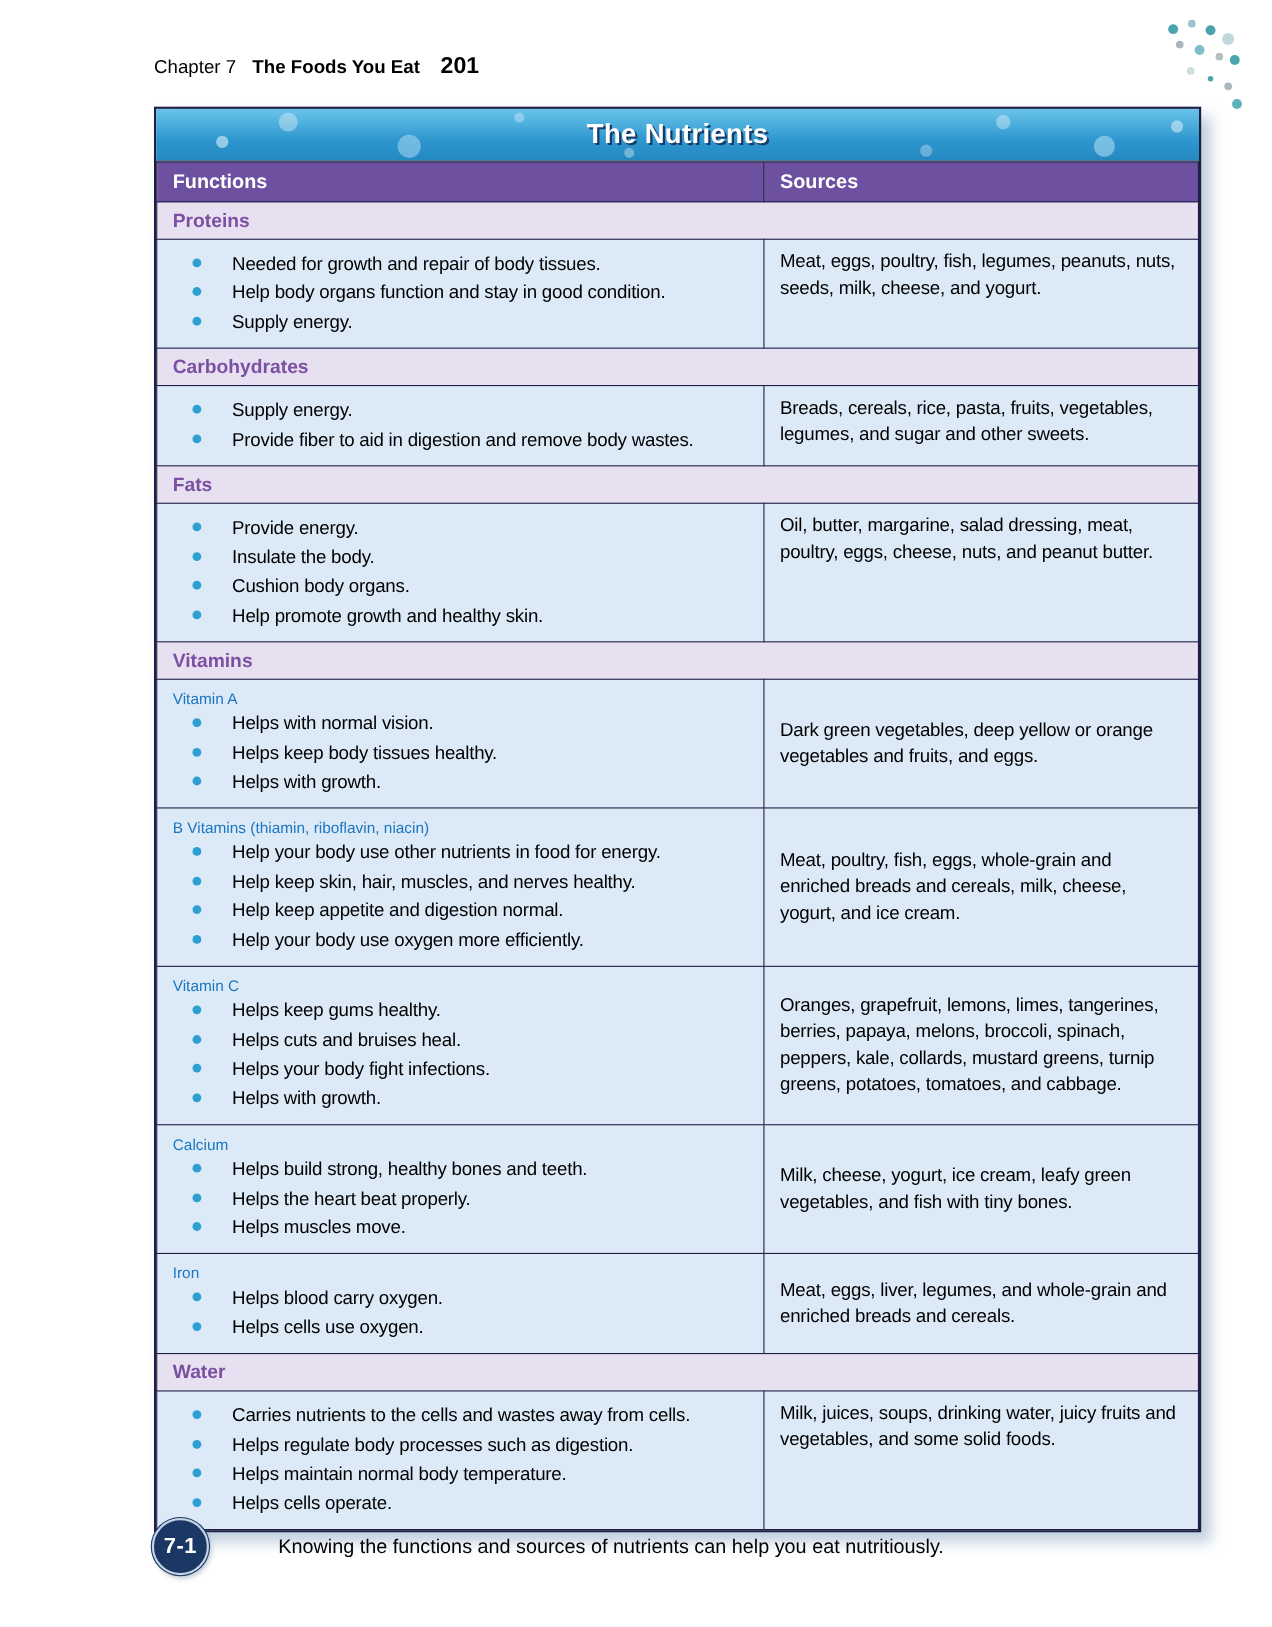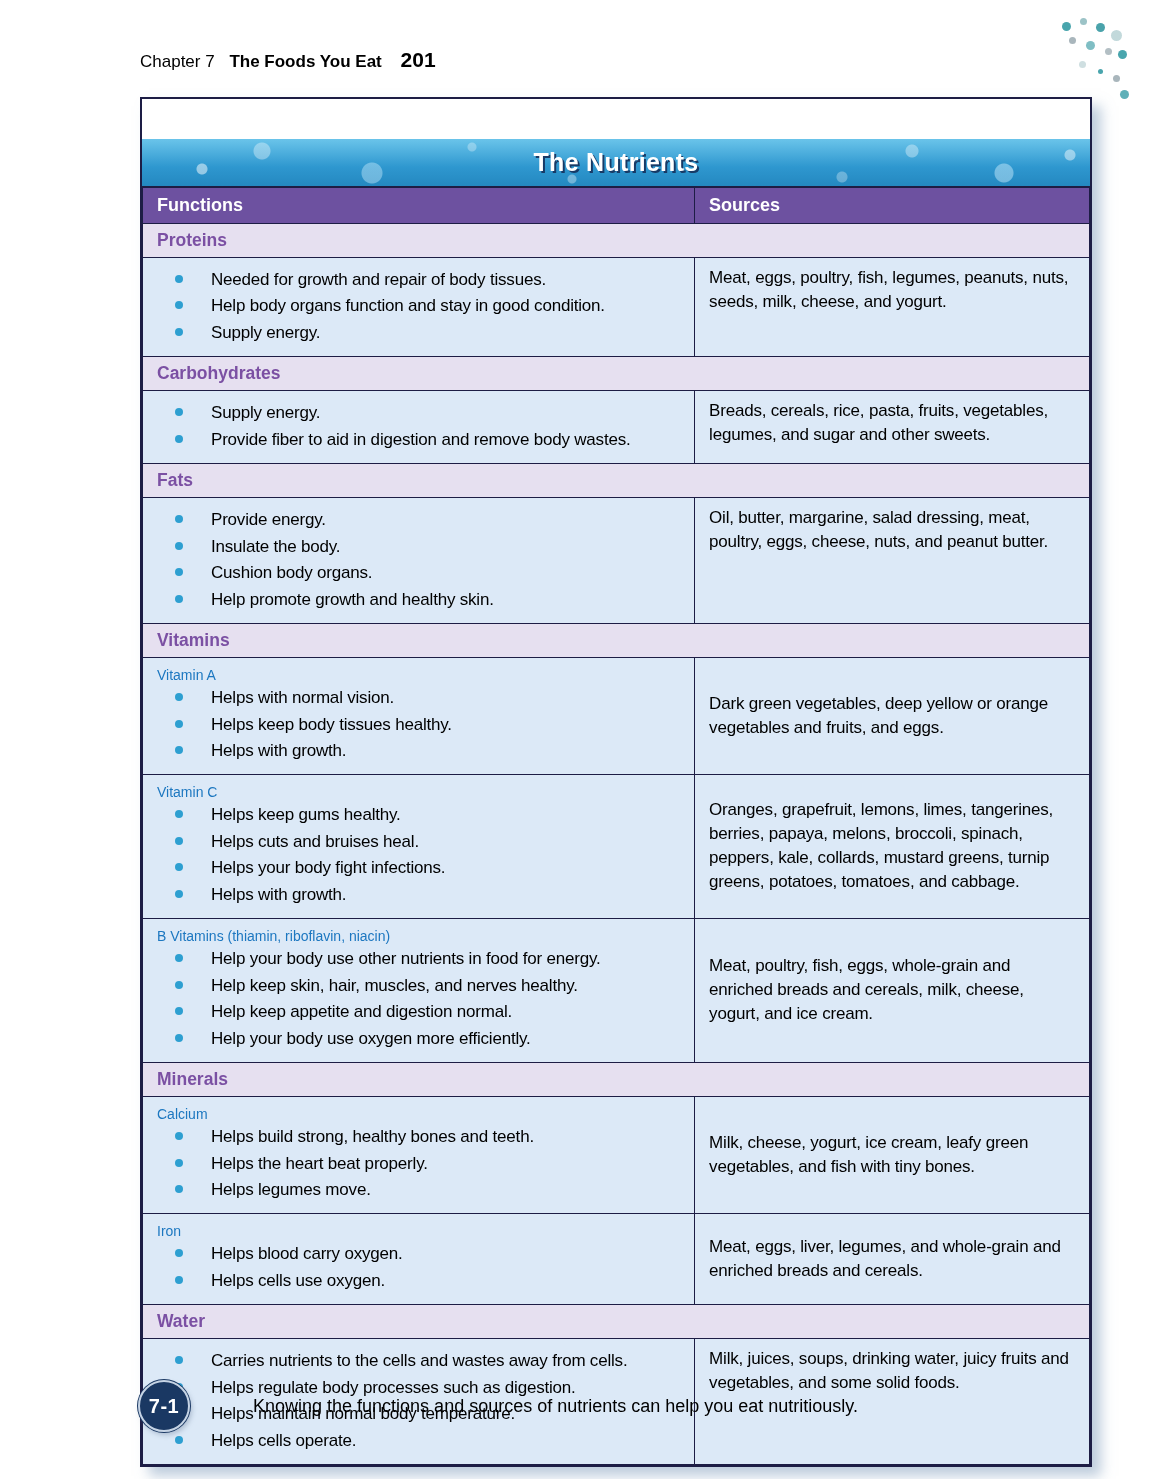--- a/index.html
+++ b/index.html
@@ -60,21 +60,20 @@
       radial-gradient(circle at 60px 30px, rgba(255,255,255,.5) 0 5px, rgba(255,255,255,0) 6px),
       radial-gradient(circle at 120px 12px, rgba(255,255,255,.35) 0 8px, rgba(255,255,255,0) 9px),
       radial-gradient(circle at 230px 34px, rgba(195,232,250,.45) 0 10px, rgba(255,255,255,0) 11px),
       radial-gradient(circle at 330px 8px, rgba(255,255,255,.3) 0 4px, rgba(255,255,255,0) 5px),
       radial-gradient(circle at 430px 40px, rgba(255,255,255,.35) 0 4px, rgba(255,255,255,0) 5px),
       radial-gradient(circle at 700px 38px, rgba(255,255,255,.3) 0 5px, rgba(255,255,255,0) 6px),
       radial-gradient(circle at 770px 12px, rgba(255,255,255,.35) 0 6px, rgba(255,255,255,0) 7px),
       radial-gradient(circle at 862px 34px, rgba(195,232,250,.5) 0 9px, rgba(255,255,255,0) 10px),
       radial-gradient(circle at 928px 16px, rgba(255,255,255,.45) 0 5px, rgba(255,255,255,0) 6px),
       linear-gradient(180deg, var(--banner-blue-top) 0%, #2e97cf 60%, var(--banner-blue-bottom) 100%);
-    margin-top: 40px;
   }
   .banner-title{
     color:#fff;font-size:25px;font-weight:700;letter-spacing:.3px;
     text-shadow:2px 2px 0 #173a66;
   }
   table.nutrients{
     width:100%;border-collapse:collapse;table-layout:fixed;
   }
   table.nutrients col.c-func{width:58.3%;}
   table.nutrients col.c-src{width:41.7%;}
@@ -192,52 +191,49 @@
             <ul class="func-list">
               <li>Helps with normal vision.</li>
               <li>Helps keep body tissues healthy.</li>
               <li>Helps with growth.</li>
             </ul>
           </td>
           <td class="src-cell mid">Dark green vegetables, deep yellow or orange vegetables and fruits, and eggs.</td>
         </tr>
         <tr class="content-row">
           <td class="func-cell">
+            <div class="subheading">B Vitamins (thiamin, riboflavin, niacin)</div>
+            <ul class="func-list">
+              <li>Help your body use other nutrients in food for energy.</li>
+              <li>Help keep skin, hair, muscles, and nerves healthy.</li>
+              <li>Help keep appetite and digestion normal.</li>
+              <li>Help your body use oxygen more efficiently.</li>
+            </ul>
+          </td>
+          <td class="src-cell mid">Meat, poultry, fish, eggs, whole-grain and enriched breads and cereals, milk, cheese, yogurt, and ice cream.</td>
+        </tr>
+        <tr class="content-row">
+          <td class="func-cell">
             <div class="subheading">Vitamin C</div>
             <ul class="func-list">
               <li>Helps keep gums healthy.</li>
               <li>Helps cuts and bruises heal.</li>
               <li>Helps your body fight infections.</li>
               <li>Helps with growth.</li>
             </ul>
           </td>
           <td class="src-cell mid">Oranges, grapefruit, lemons, limes, tangerines, berries, papaya, melons, broccoli, spinach, peppers, kale, collards, mustard greens, turnip greens, potatoes, tomatoes, and cabbage.</td>
         </tr>
         <tr class="content-row">
           <td class="func-cell">
-            <div class="subheading">B Vitamins (thiamin, riboflavin, niacin)</div>
-            <ul class="func-list">
-              <li>Help your body use other nutrients in food for energy.</li>
-              <li>Help keep skin, hair, muscles, and nerves healthy.</li>
-              <li>Help keep appetite and digestion normal.</li>
-              <li>Help your body use oxygen more efficiently.</li>
-            </ul>
-          </td>
-          <td class="src-cell mid">Meat, poultry, fish, eggs, whole-grain and enriched breads and cereals, milk, cheese, yogurt, and ice cream.</td>
-        </tr>
-        <tr class="section-row">
-          <td colspan="2">Minerals</td>
-        </tr>
-        <tr class="content-row">
-          <td class="func-cell">
             <div class="subheading">Calcium</div>
             <ul class="func-list">
               <li>Helps build strong, healthy bones and teeth.</li>
               <li>Helps the heart beat properly.</li>
-              <li>Helps legumes move.</li>
+              <li>Helps muscles move.</li>
             </ul>
           </td>
           <td class="src-cell mid">Milk, cheese, yogurt, ice cream, leafy green vegetables, and fish with tiny bones.</td>
         </tr>
         <tr class="content-row">
           <td class="func-cell">
             <div class="subheading">Iron</div>
             <ul class="func-list">
               <li>Helps blood carry oxygen.</li>
               <li>Helps cells use oxygen.</li>

